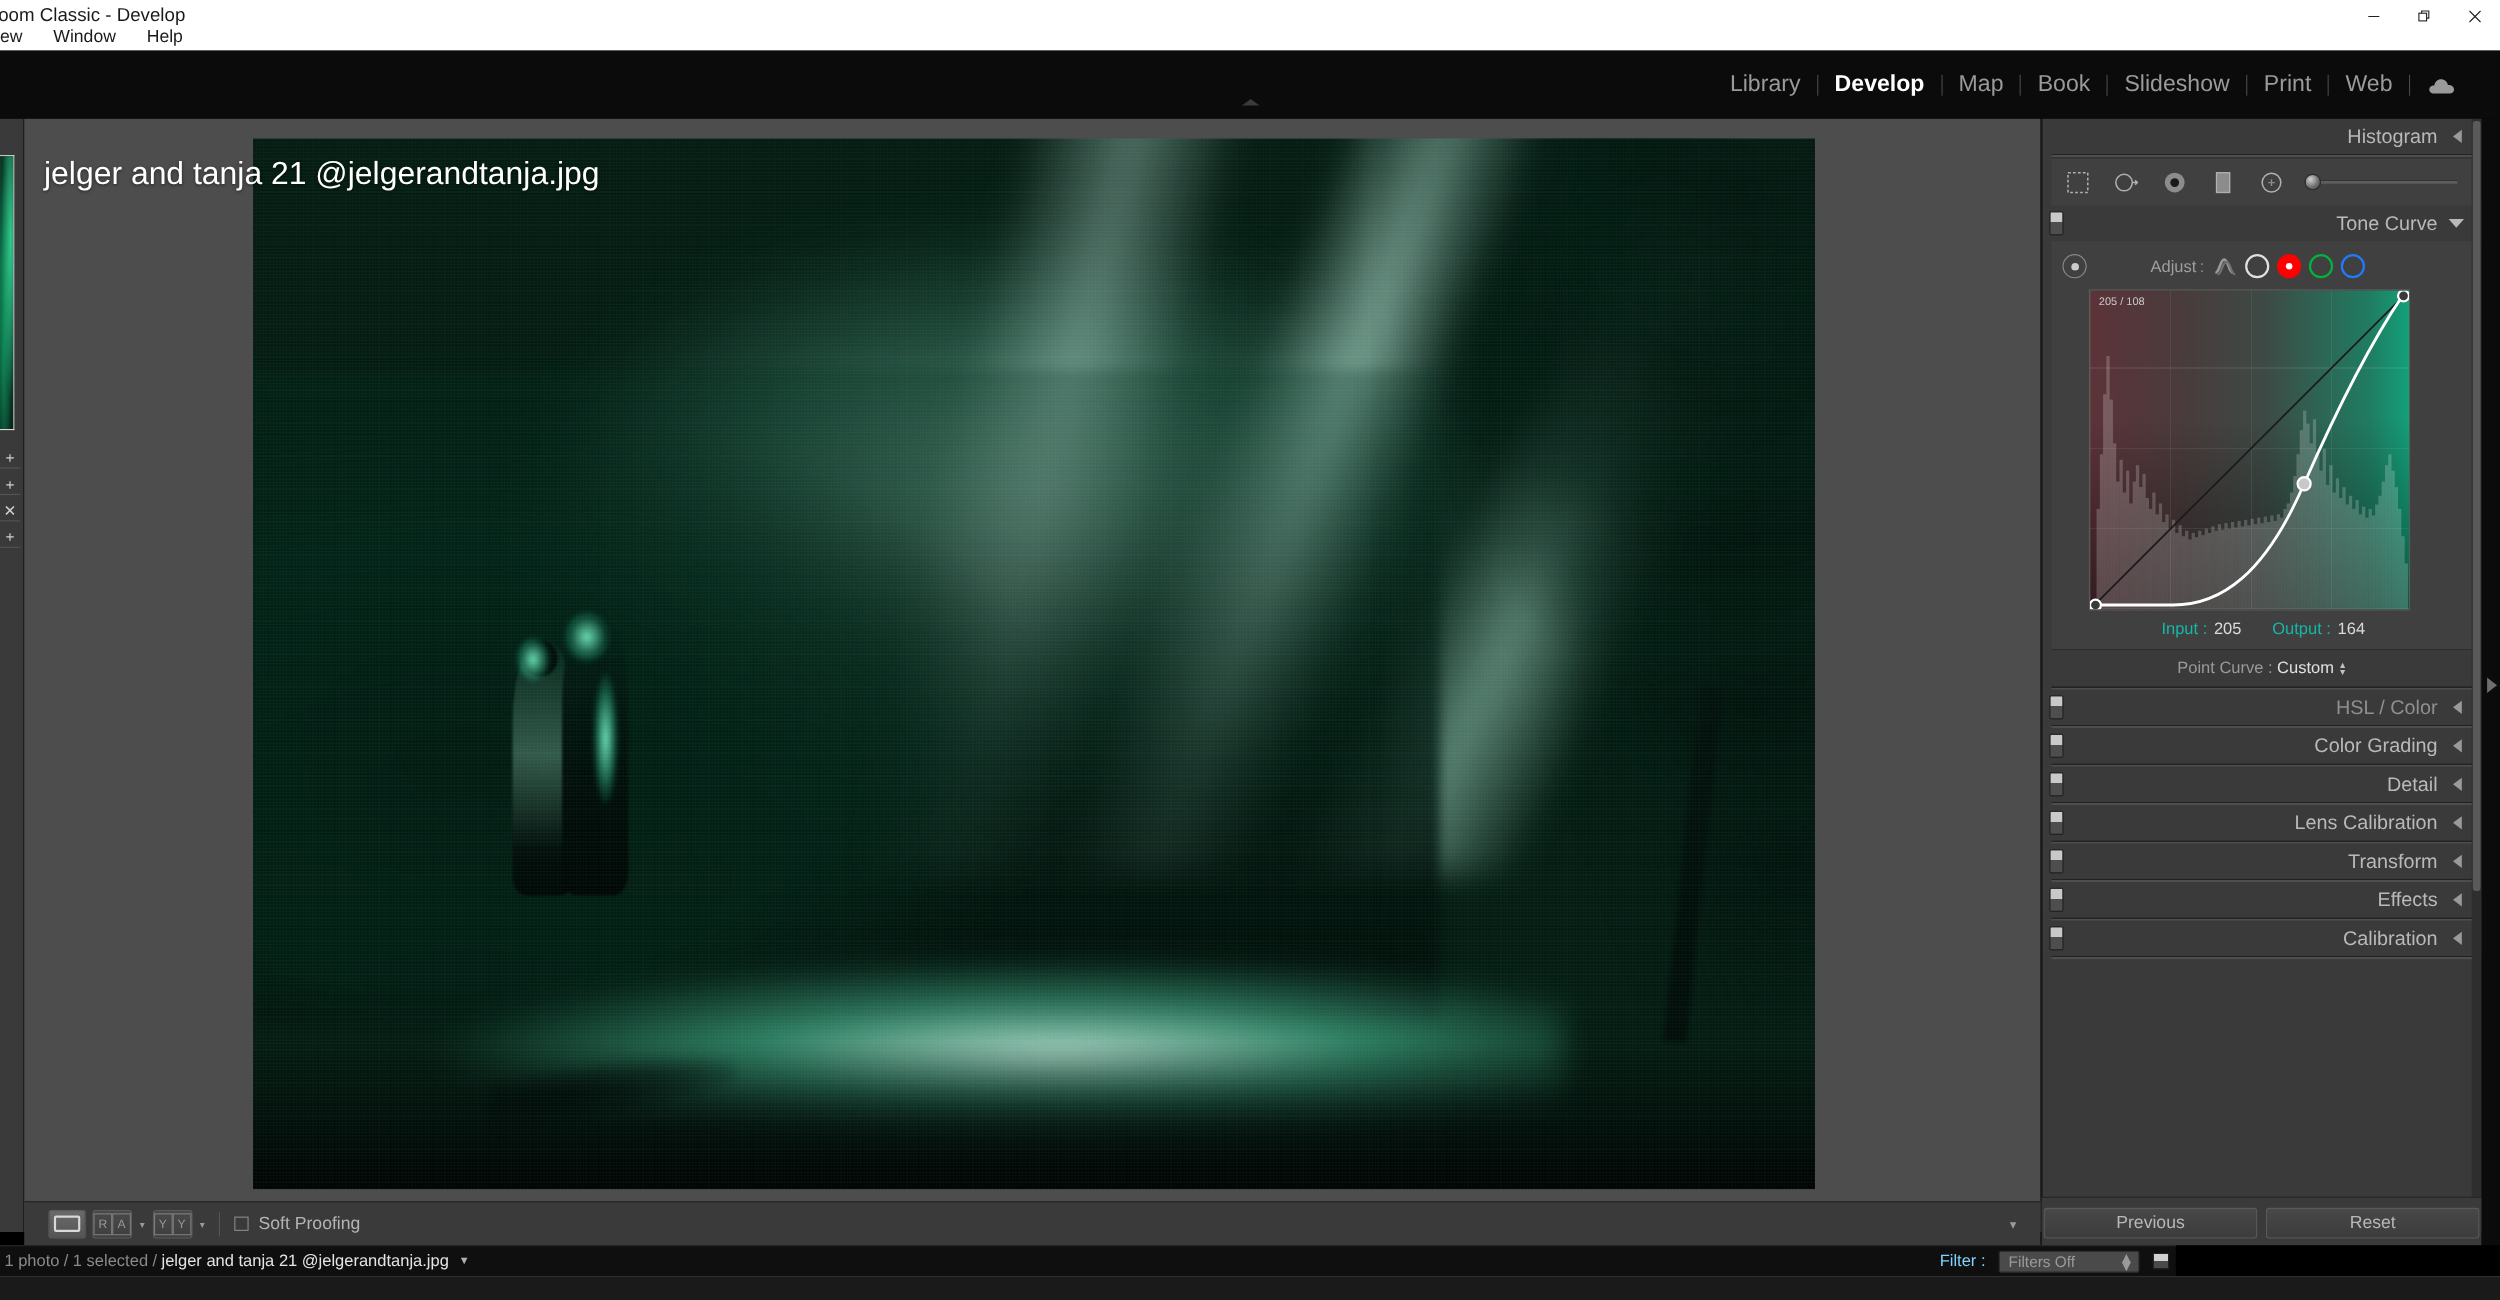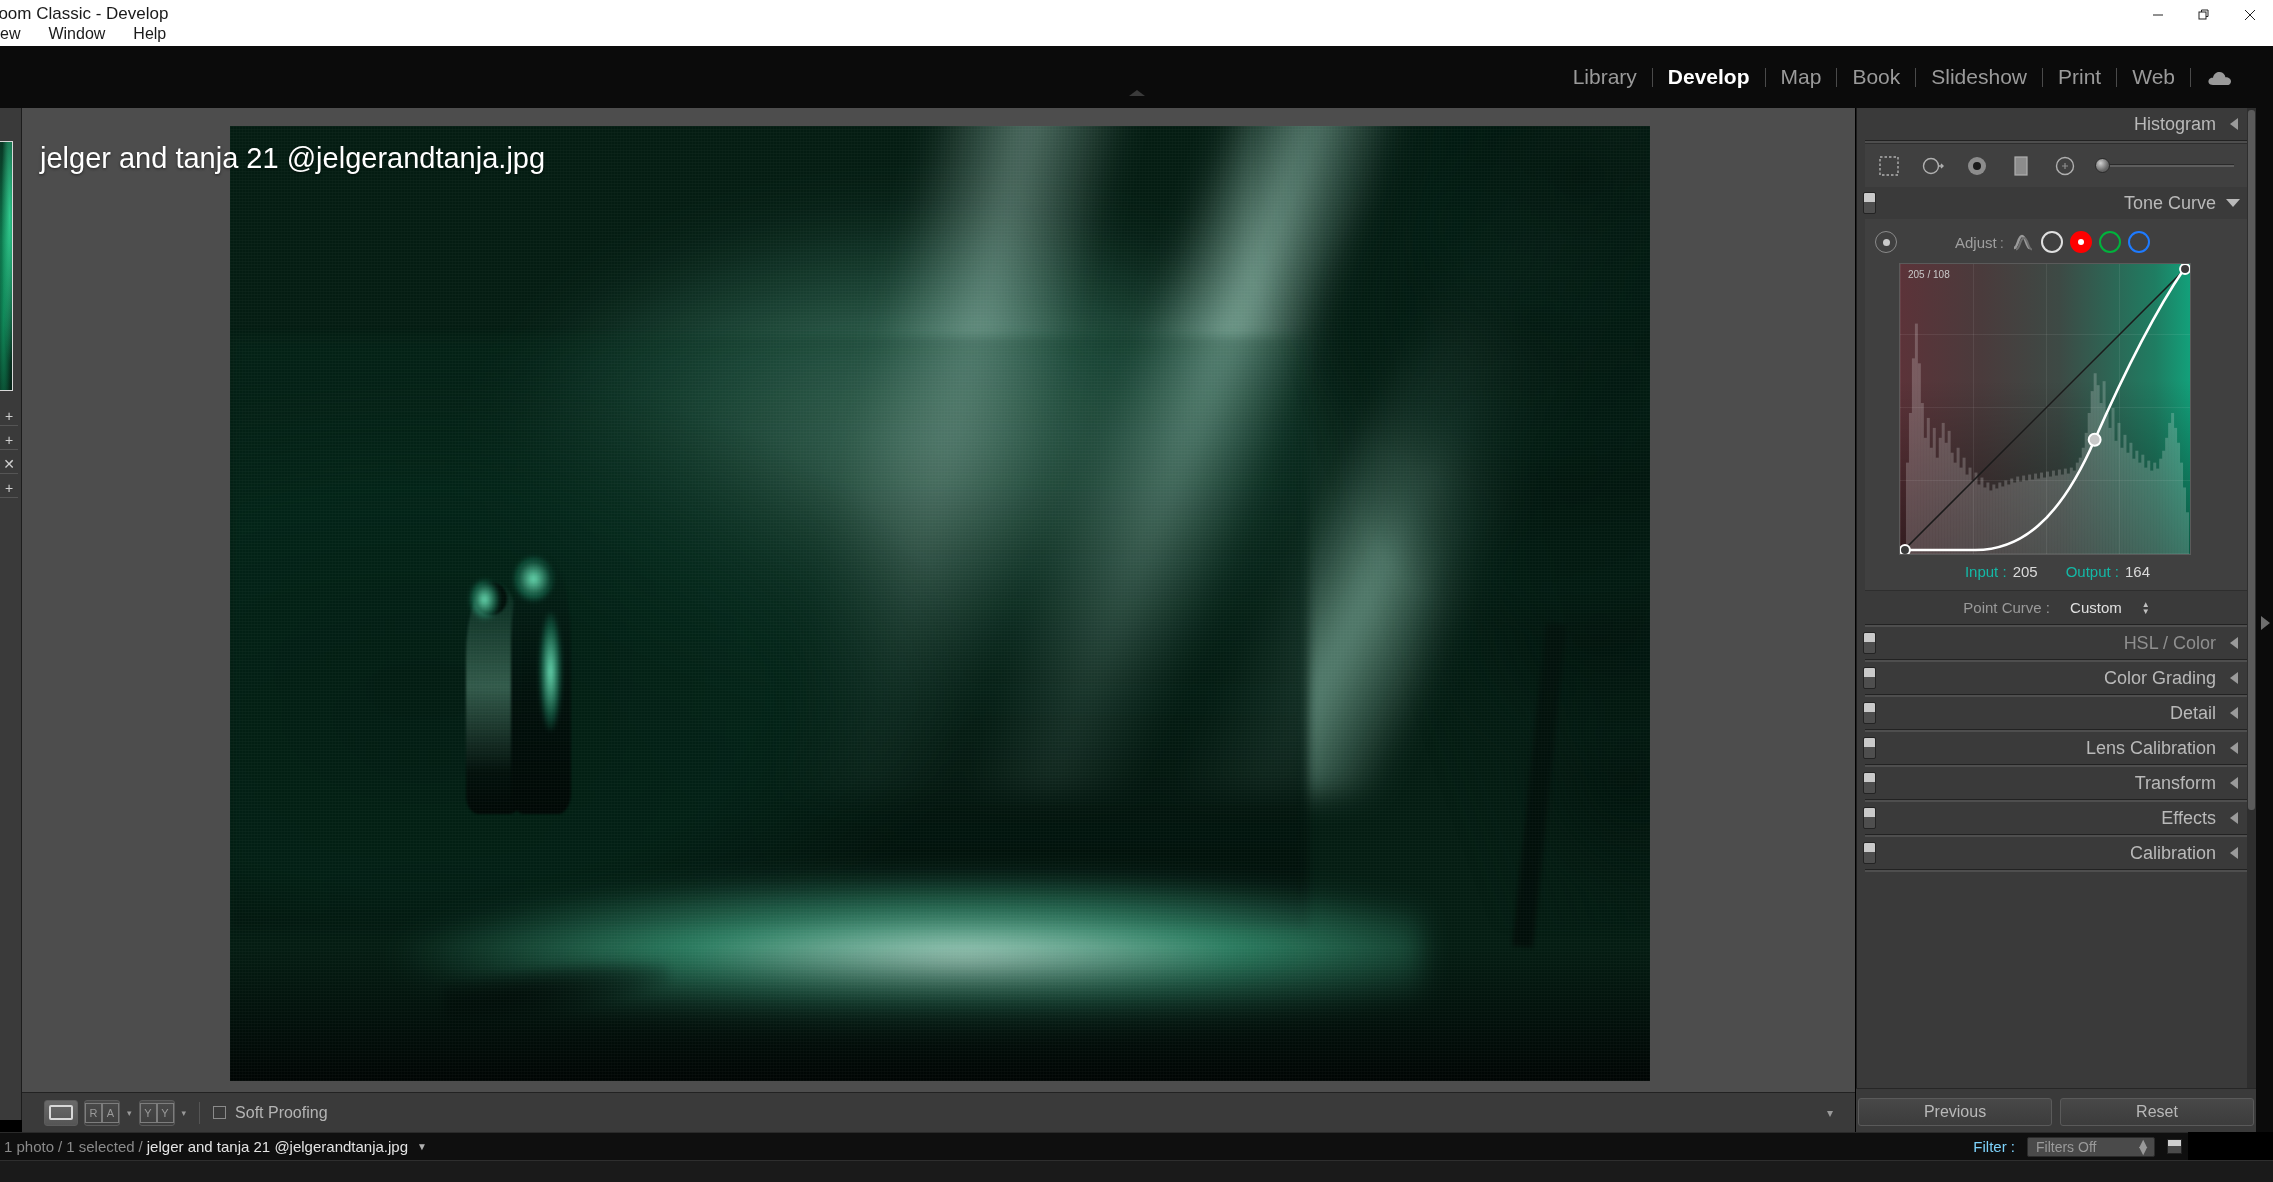--- a/index.html
+++ b/index.html
@@ -214,21 +214,21 @@
     width: 13px; height: 13px; border: 1px solid #8a8a8a; background: #3a3a3a;
     margin-right: 9px;
   }
   .tb-label { font-size: 16px; color: #b4b4b4; }
   .tb-right-caret {
     position: absolute; right: 22px; color: #9a9a9a; font-size: 12px;
   }
 
   
   .statusbar {
-    position: absolute; left: 0; top: 1132px; width: 2188px; height: 28px;
+    position: absolute; left: 0; top: 1132px; width: 1978px; height: 28px;
     background: #0f0f0f; border-top: 1px solid #2a2a2a;
     display: flex; align-items: center;
   }
   .sb-left { display: flex; align-items: center; font-size: 15px; margin-left: 4px; }
   .sb-dim { color: #8a8a8a; }
   .sb-bright { color: #e4e4e4; }
   .sb-slash { color: #8a8a8a; margin: 0 4px; }
   .sb-caret { color: #b0b0b0; font-size: 10px; margin-left: 9px; }
   .sb-right {
     position: absolute; right: 6px; display: flex; align-items: center; gap: 12px;
@@ -358,21 +358,21 @@
   }
   .tc-svg { position: absolute; inset: 0; }
   .tc-io {
     display: flex; align-items: center; justify-content: center;
     gap: 6px; margin-top: 8px; font-size: 15px;
   }
   .tc-io-label { color: #14b8a6; }
   .tc-io-val { color: #dadada; margin-right: 22px; }
   .tc-pointcurve {
     display: flex; align-items: center; justify-content: center;
-    gap: 20px; height: 34px; background: #3a3a3a; margin: 0 8px;
+    gap: 4px; height: 34px; background: #3a3a3a; margin: 0 8px;
     border-top: 1px solid #2e2e2e; font-size: 15px;
   }
   .tc-pc-label { color: #9a9a9a; }
   .tc-pc-val { color: #e0e0e0; }
   .tc-pc-spin { display: flex; flex-direction: column; color: #c0c0c0; font-size: 8px; line-height: 7px; }
 
   .collapsed-panel { position: relative; }
 
   
   .rp-buttons {

